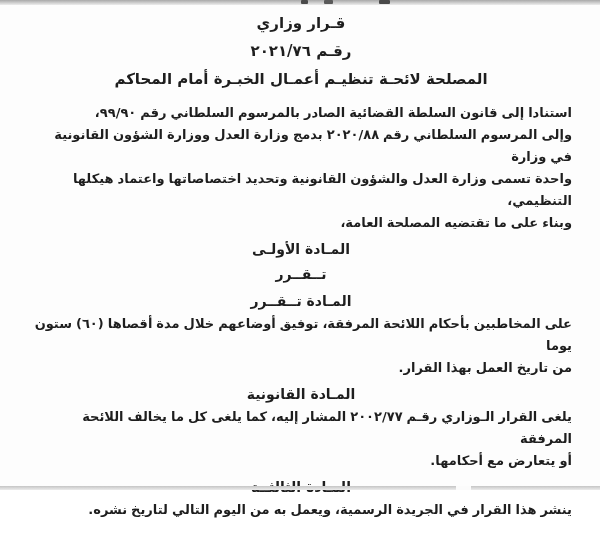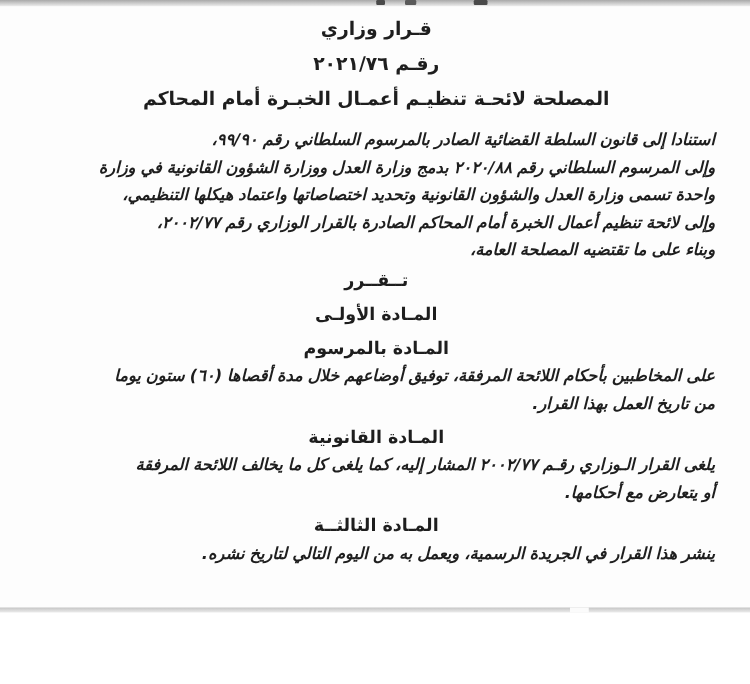--- a/index.html
+++ b/index.html
@@ -24,21 +24,20 @@
     line-height: 28px;
   }
   .preamble { margin-top: 9px; }
   .para {
     text-align: right;
     font-weight: 700;
     font-size: 13px;
     line-height: 22px;
     white-space: pre-line;
     word-spacing: -0.5px;
-    font-style: italic;
   }
   .section-heading {
     text-align: center;
     font-weight: 700;
     font-size: 14px;
     line-height: 23px;
     margin-top: 4px;
   }
   .decree-word { margin-top: 2px; }
   .top-edge {
@@ -72,29 +71,28 @@
   <div class="content">
 
     <div class="title-line">قـرار وزاري</div>
     <div class="title-line">رقـم ٢٠٢١/٧٦</div>
     <div class="title-line">المصلحة لائحـة تنظيـم أعمـال الخبـرة أمام المحاكم</div>
 
     <div class="preamble">
       <div class="para">استنادا إلى قانون السلطة القضائية الصادر بالمرسوم السلطاني رقم ٩٩/٩٠،</div>
       <div class="para">وإلى المرسوم السلطاني رقم ٢٠٢٠/٨٨ بدمج وزارة العدل ووزارة الشؤون القانونية في وزارة
 واحدة تسمى وزارة العدل والشؤون القانونية وتحديد اختصاصاتها واعتماد هيكلها التنظيمي،</div>
-      <div class="para">وإلى لائحة تنظيم أعمال الخبرة أمام المحاكم الصادرة بالقرار الوزاري رقم ٢٠٠٢/٧٧،</div>
       <div class="para">وبناء على ما تقتضيه المصلحة العامة،</div>
     </div>
 
+    <div class="section-heading">المـادة الأولـى</div>
+
     <div class="section-heading decree-word">تــقــرر</div>
 
-    <div class="section-heading">المـادة الأولـى</div>
-
-    <div class="section-heading">المـادة بالمرسوم</div>
+    <div class="section-heading">المـادة تــقــرر</div>
     <div class="para">على المخاطبين بأحكام اللائحة المرفقة، توفيق أوضاعهم خلال مدة أقصاها (٦٠) ستون يوما
 من تاريخ العمل بهذا القرار.</div>
 
     <div class="section-heading">المـادة القانونية</div>
     <div class="para">يلغى القرار الـوزاري رقـم ٢٠٠٢/٧٧ المشار إليه، كما يلغى كل ما يخالف اللائحة المرفقة
 أو يتعارض مع أحكامها.</div>
 
     <div class="section-heading">المـادة الثالثــة</div>
     <div class="para">ينشر هذا القرار في الجريدة الرسمية، ويعمل به من اليوم التالي لتاريخ نشره.</div>
 

